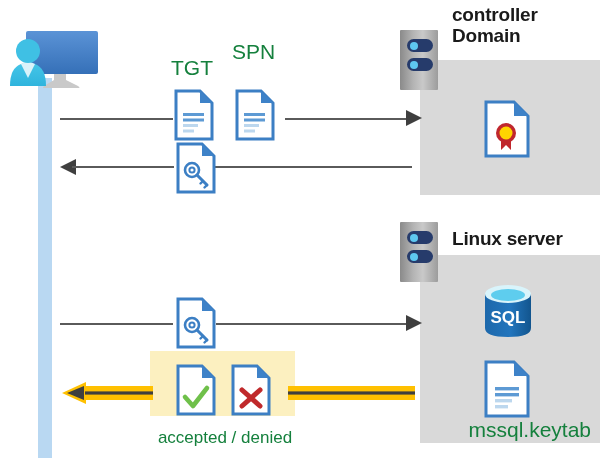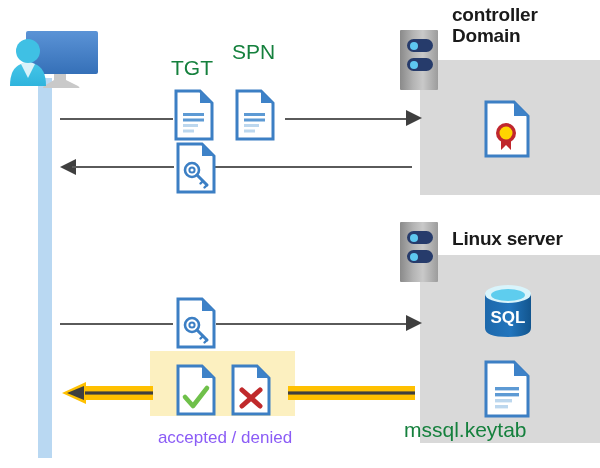--- a/index.html
+++ b/index.html
@@ -33,21 +33,21 @@
   }
   .title-client { font-size: 21px; }
   .title-dc     { font-size: 19px; }
   .title-linux  { font-size: 19px; }
 
   .plain-label {
     color: #15803d;
     font-size: 21px;
   }
   .small-label {
-    color: #8b5cf6;
+    color: #15803d;
     font-size: 17px;
     text-align: center;
   }
 
   
   .lifeline {
     background: #b9d8f2;
   }
 
   
@@ -166,21 +166,21 @@
     <svg width="46" height="58" viewBox="0 0 46 58">
       <path d="M2 2 L30 2 L44 16 L44 56 L2 56 Z" fill="#ffffff" stroke="#3c7fc4" stroke-width="3"></path>
       <path d="M30 2 L44 16 L30 16 Z" fill="#3e82c8"></path>
       <rect x="11" y="27" width="24" height="3.4" fill="#5d9ad4"></rect>
       <rect x="11" y="33" width="24" height="3.4" fill="#5d9ad4"></rect>
       <rect x="11" y="39" width="17" height="3.4" fill="#bcd7ee"></rect>
       <rect x="11" y="45" width="13" height="3.4" fill="#bcd7ee"></rect>
     </svg>
   </div>
 
-  <div class="abs plain-label" style="left:404px; top:418px; width:187px; text-align:left;">mssql.keytab</div>
+  <div class="abs plain-label" style="left:404px; top:418px; width:187px; text-align:right;">mssql.keytab</div>
 
   <div class="abs plain-label" style="left:171px; top:56px;">TGT</div>
   <div class="abs plain-label" style="left:232px; top:40px;">SPN</div>
 
   <div class="abs hline" style="left:60px; top:118px; width:113px;"></div>
   <div class="abs hline" style="left:285px; top:118px; width:127px;"></div>
   <div class="abs" style="left:406px; top:109px; width:18px; height:18px;">
     <svg width="18" height="18" viewBox="0 0 18 18">
       <path d="M0 1 L16 9 L0 17 Z" fill="#3f3f3f"></path>
     </svg>

